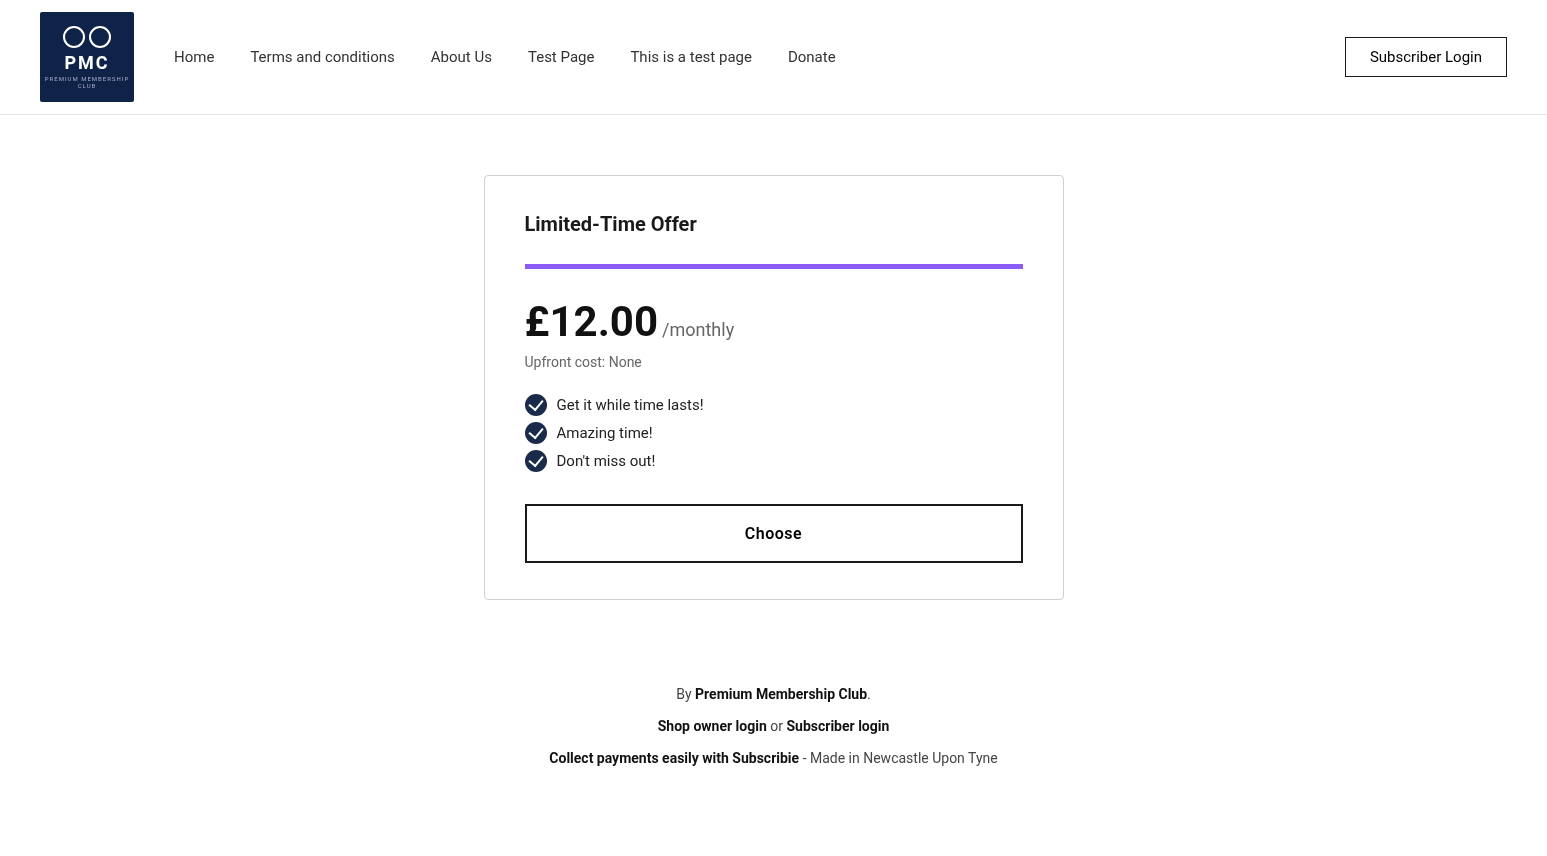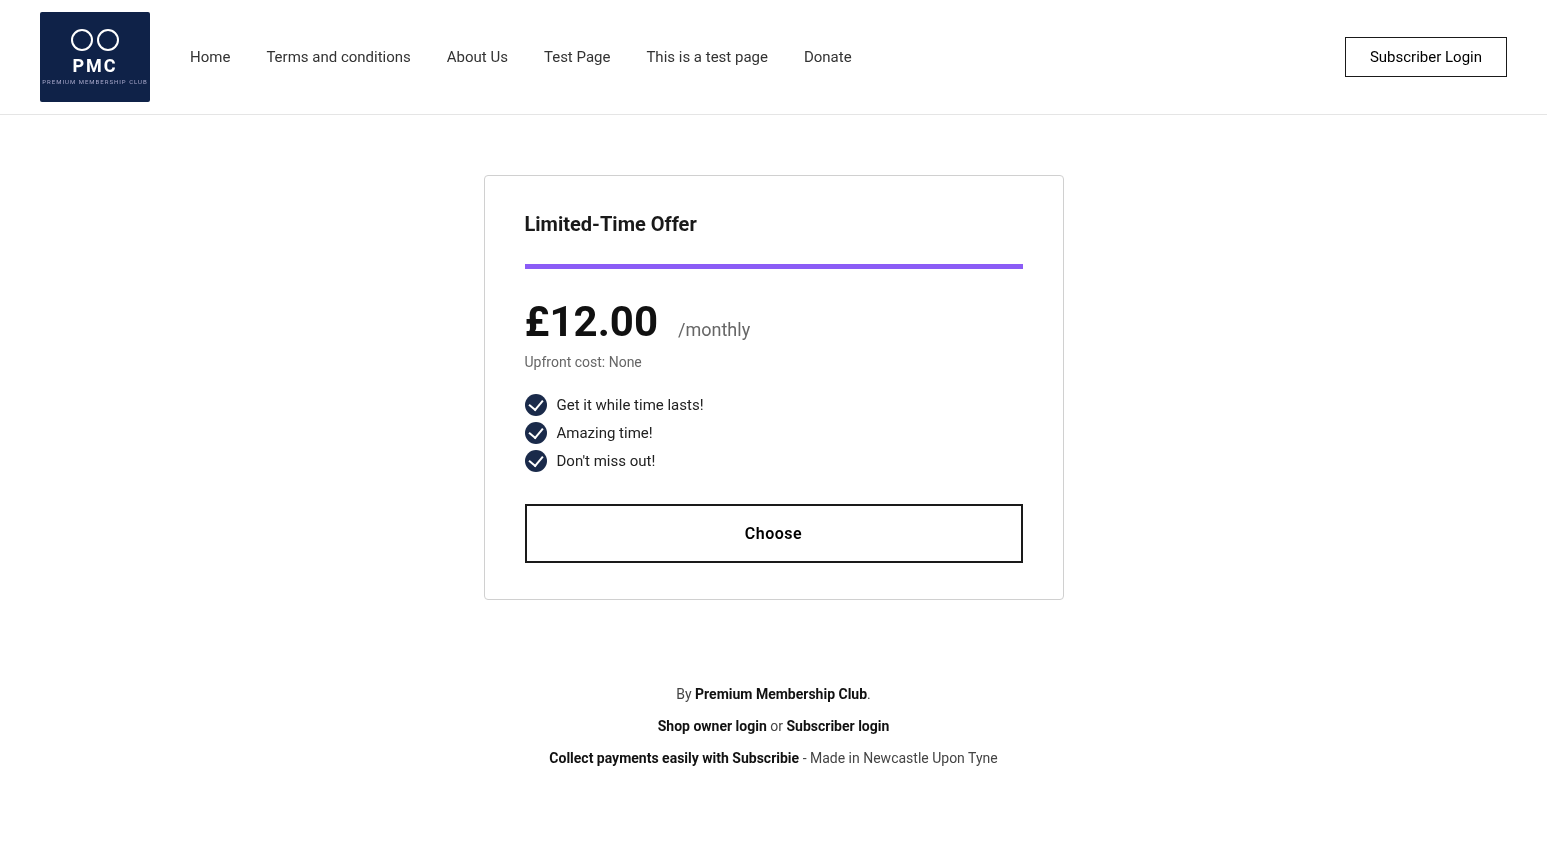--- a/index.html
+++ b/index.html
@@ -23,21 +23,21 @@
       border-bottom: 1px solid #e5e5e5;
       gap: 0;
     }
 
     .logo-wrap {
       flex-shrink: 0;
       margin-right: 40px;
     }
 
     .logo-box {
-      width: 110px;
+      width: 94px;
       height: 90px;
       background: #0f2248;
       display: flex;
       flex-direction: column;
       align-items: center;
       justify-content: center;
       border-radius: 2px;
     }
 
     .logo-circles {
@@ -115,21 +115,21 @@
       font-weight: 700;
       color: #1a1a1a;
       padding-bottom: 28px;
       border-bottom: 5px solid #8b5cf6;
       margin-bottom: 28px;
     }
 
     .price-row {
       display: flex;
       align-items: baseline;
-      gap: 20px;
+      gap: 4px;
       margin-bottom: 8px;
     }
 
     .price-amount {
       font-size: 42px;
       font-weight: 700;
       color: #111;
     }
 
     .price-period {

